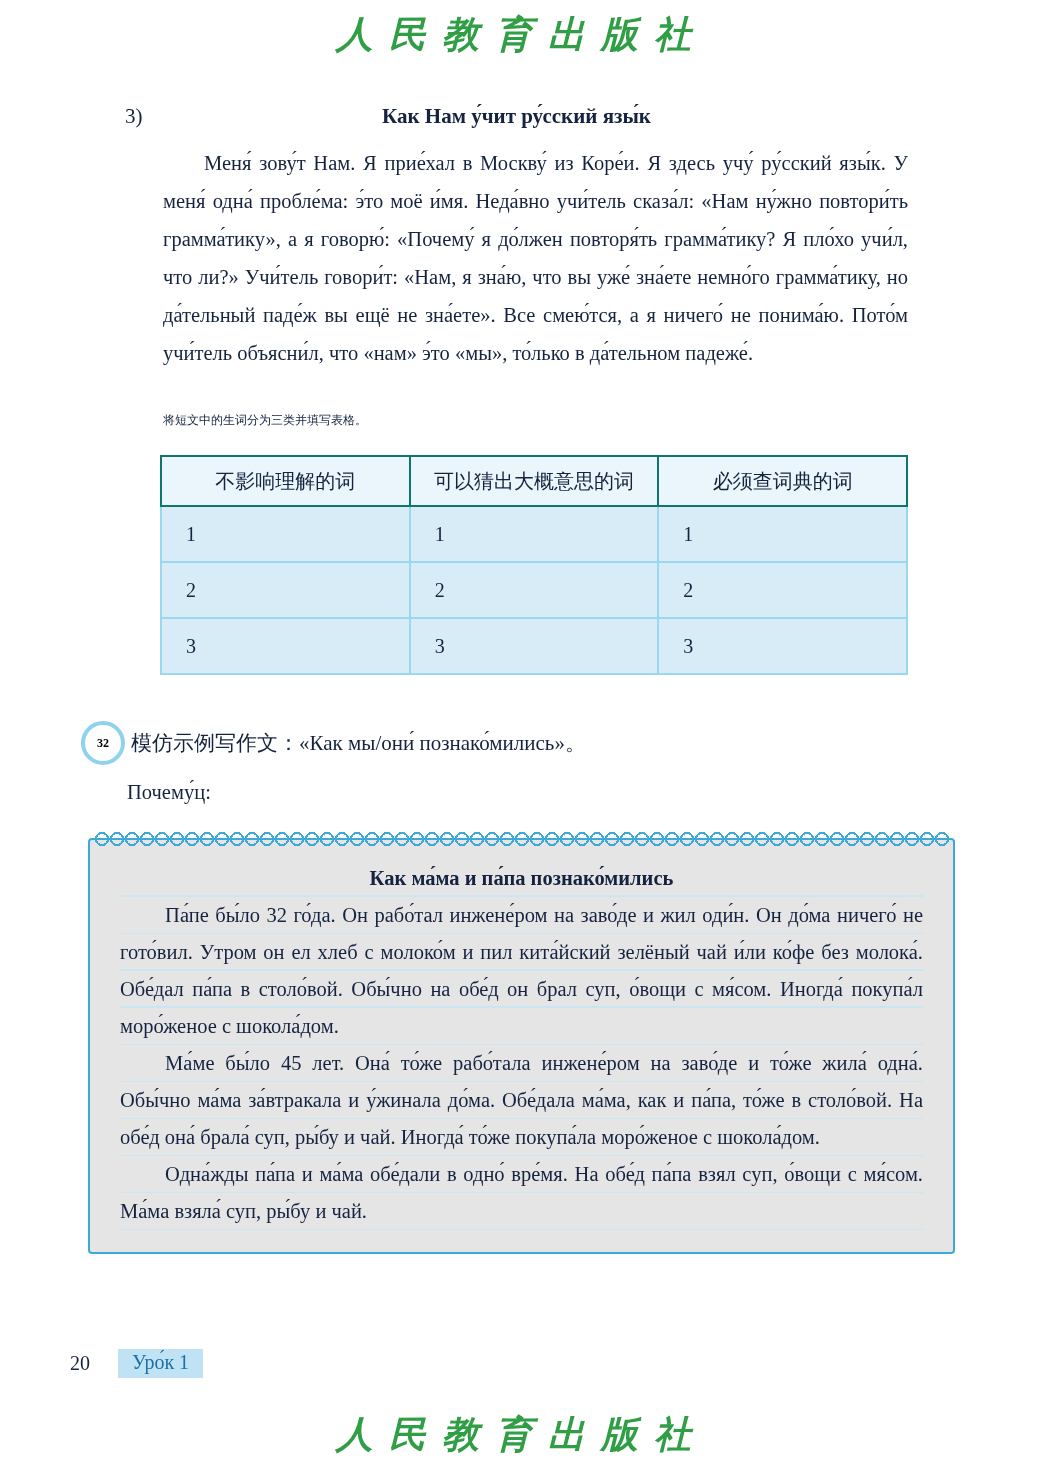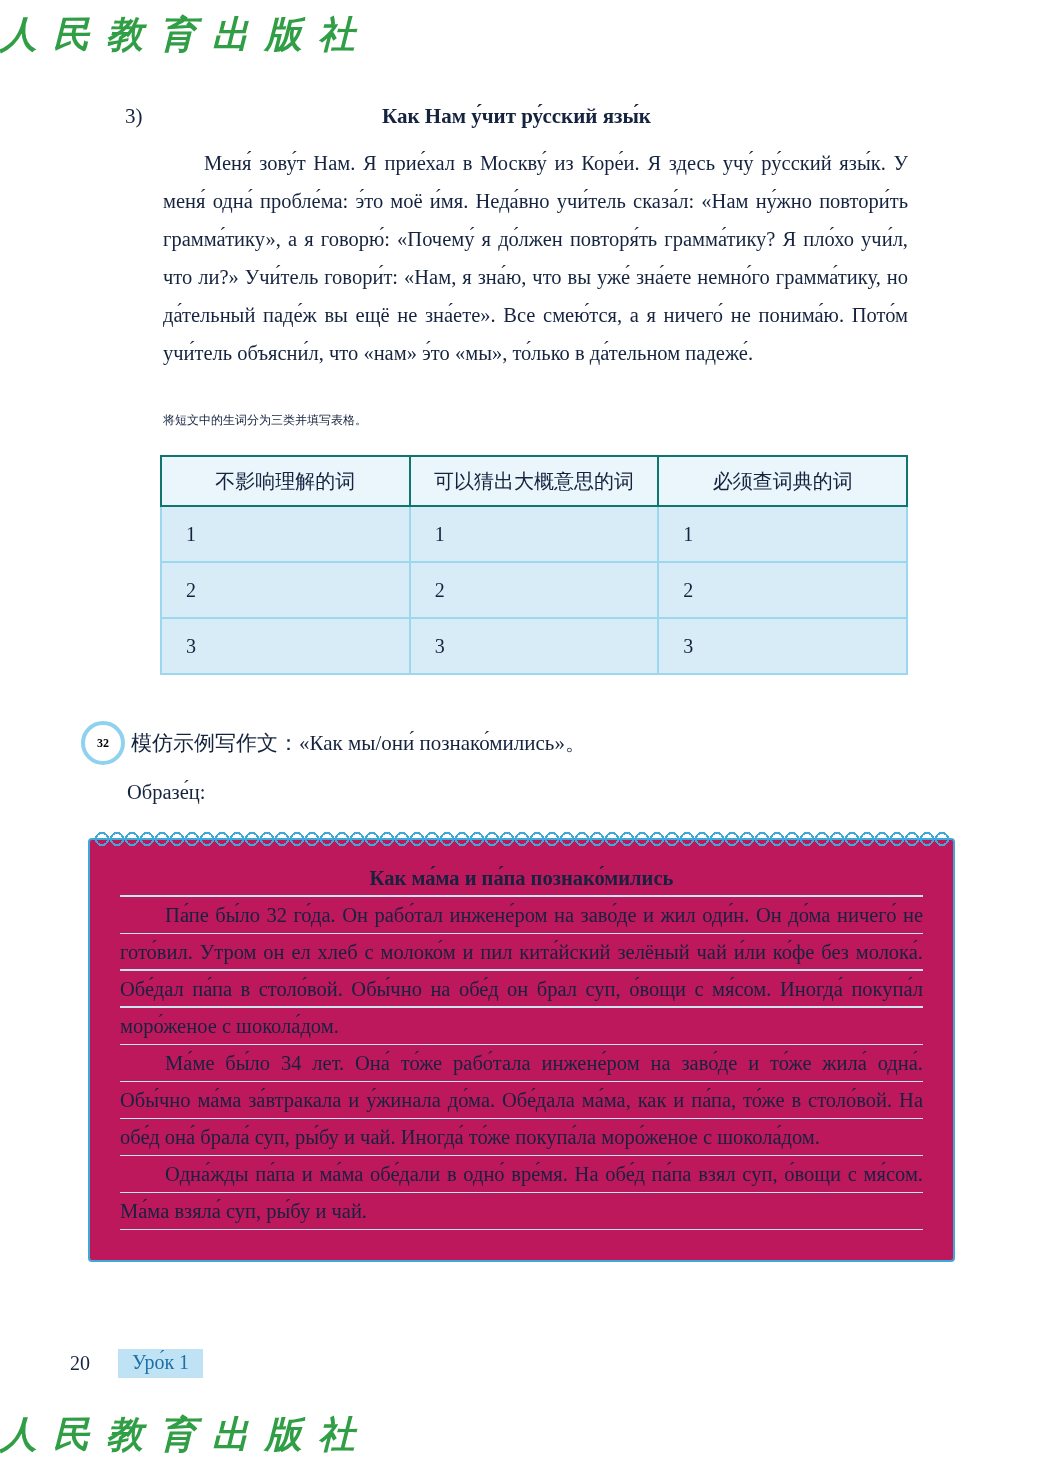--- a/index.html
+++ b/index.html
@@ -1,21 +1,21 @@
 <!DOCTYPE html>
 <html><head>
 <meta charset="utf-8">
 <style>
   html,body{margin:0;padding:0;}
   body{
     width:1043px;height:1474px;background:#ffffff;position:relative;overflow:hidden;
     font-family:"Liberation Serif","DejaVu Serif",serif;color:#15233f;
   }
   .logo{
-    text-align:left;color:#2f9e44;font-weight:bold;font-style:italic;
+    text-align:center;color:#2f9e44;font-weight:bold;font-style:italic;
     font-size:37px;letter-spacing:16px;font-family:"DejaVu Serif",serif;
   }
   .logo.top{padding-top:10px;}
   .logo.bottom{position:absolute;left:0;right:0;bottom:14px;}
   .content{margin:0 135px 0 125px;}
   
   .ex3-head{position:relative;margin-top:44px;height:32px;}
   .ex3-num{position:absolute;left:0;top:0;font-size:21px;}
   .ex3-title{text-align:center;font-weight:bold;font-size:21px;}
   .ex3-para{
@@ -41,21 +41,21 @@
     width:36px;height:36px;border:4px solid #8ed2ee;border-radius:50%;
     display:flex;align-items:center;justify-content:center;
     font-size:12px;font-weight:bold;color:#000000;flex:0 0 auto;
   }
   .ex32-text{font-size:21px;margin-left:6px;}
   .sample-label{margin:16px 0 0 2px;font-size:20.5px;}
   
   .notebook{
     position:relative;margin:34px 0 0 -37px;width:803px;
     border:2.5px solid #3ea9d6;border-radius:4px;
-    padding:20px 30px 30px 30px;background:#be185d;
+    padding:20px 30px 22px 30px;background:#e5e5e5;
   }
   .scallops{
     position:absolute;top:-12px;left:4px;right:4px;height:22px;
     background-image:radial-gradient(circle at 8px 11px, rgba(0,0,0,0) 5px, #3ea9d6 5px, #3ea9d6 7px, rgba(0,0,0,0) 7px);
     background-size:15px 22px;background-repeat:repeat-x;
   }
   .nb-ruled{
     background-image:repeating-linear-gradient(to bottom, rgba(0,0,0,0) 0px, rgba(0,0,0,0) 35.5px, #c9e6f2 35.5px, #c9e6f2 37px);
   }
   .nb-title{margin:0;text-align:center;font-weight:bold;font-size:20.5px;line-height:37px;}
@@ -109,28 +109,28 @@
         <td>3</td>
       </tr>
     </tbody>
   </table>
 
   <div class="ex32-row">
     <span class="ex32-badge">32</span>
     <span class="ex32-text">模仿示例写作文：«Как мы/они́ познако́мились»。</span>
   </div>
 
-  <div class="sample-label">Образе́ц:</div>
+  <div class="sample-label">Почему́ц:</div>
 
   <div class="notebook">
     <div class="scallops"></div>
     <div class="nb-ruled">
       <div class="nb-title">Как ма́ма и па́па познако́мились</div>
       <p class="nb-p">Па́пе бы́ло 32 го́да. Он рабо́тал инжене́ром на заво́де и жил оди́н. Он до́ма ничего́ не гото́вил. Утром он ел хлеб с молоко́м и пил кита́йский зелёный чай и́ли ко́фе без молока́. Обе́дал па́па в столо́вой. Обы́чно на обе́д он брал суп, о́вощи с мя́сом. Иногда́ покупа́л моро́женое с шокола́дом.</p>
-      <p class="nb-p">Ма́ме бы́ло 34 лет. Она́ то́же рабо́тала инжене́ром на заво́де и то́же жила́ одна́. Обы́чно ма́ма за́втракала и у́жинала до́ма. Обе́дала ма́ма, как и па́па, то́же в столо́вой. На обе́д она́ брала́ суп, ры́бу и чай. Иногда́ то́же покупа́ла моро́женое с шокола́дом.</p>
+      <p class="nb-p">Ма́ме бы́ло 45 лет. Она́ то́же рабо́тала инжене́ром на заво́де и то́же жила́ одна́. Обы́чно ма́ма за́втракала и у́жинала до́ма. Обе́дала ма́ма, как и па́па, то́же в столо́вой. На обе́д она́ брала́ суп, ры́бу и чай. Иногда́ то́же покупа́ла моро́женое с шокола́дом.</p>
       <p class="nb-p">Одна́жды па́па и ма́ма обе́дали в одно́ вре́мя. На обе́д па́па взял суп, о́вощи с мя́сом. Ма́ма взяла́ суп, ры́бу и чай.</p>
     </div>
   </div>
 
 </div>
 
 <div class="footer">
   <span class="page-num">20</span>
   <span class="lesson-badge">Уро́к 1</span>
 </div>

